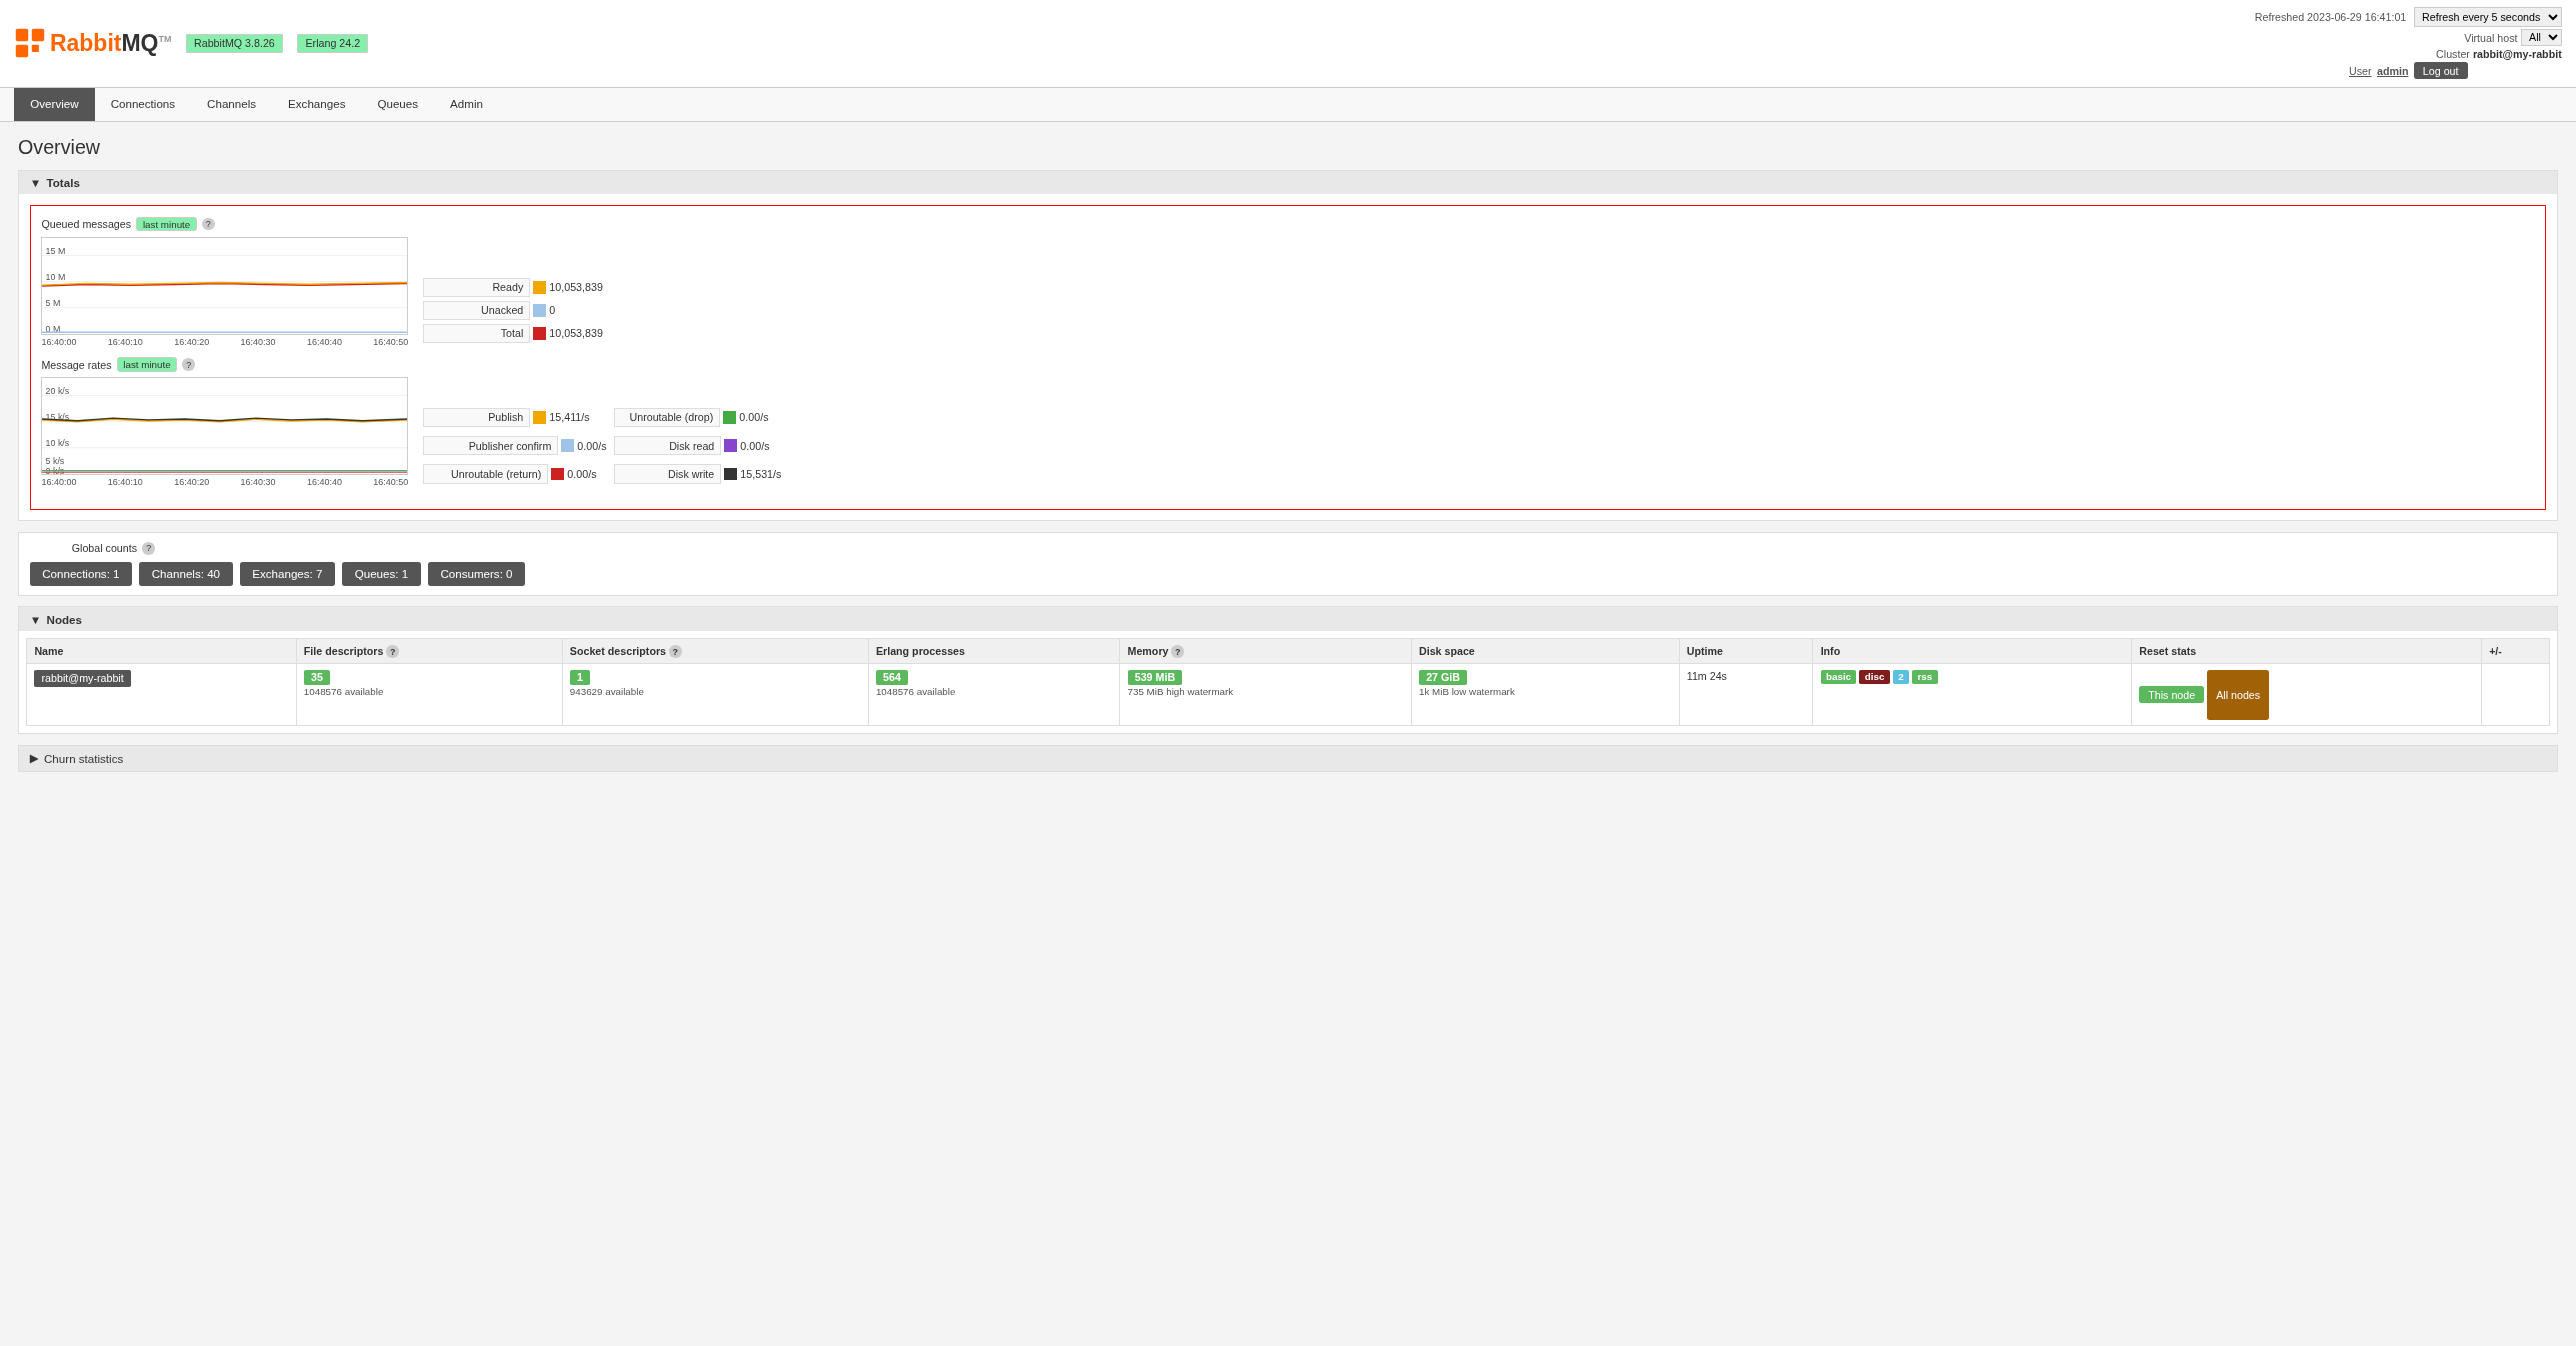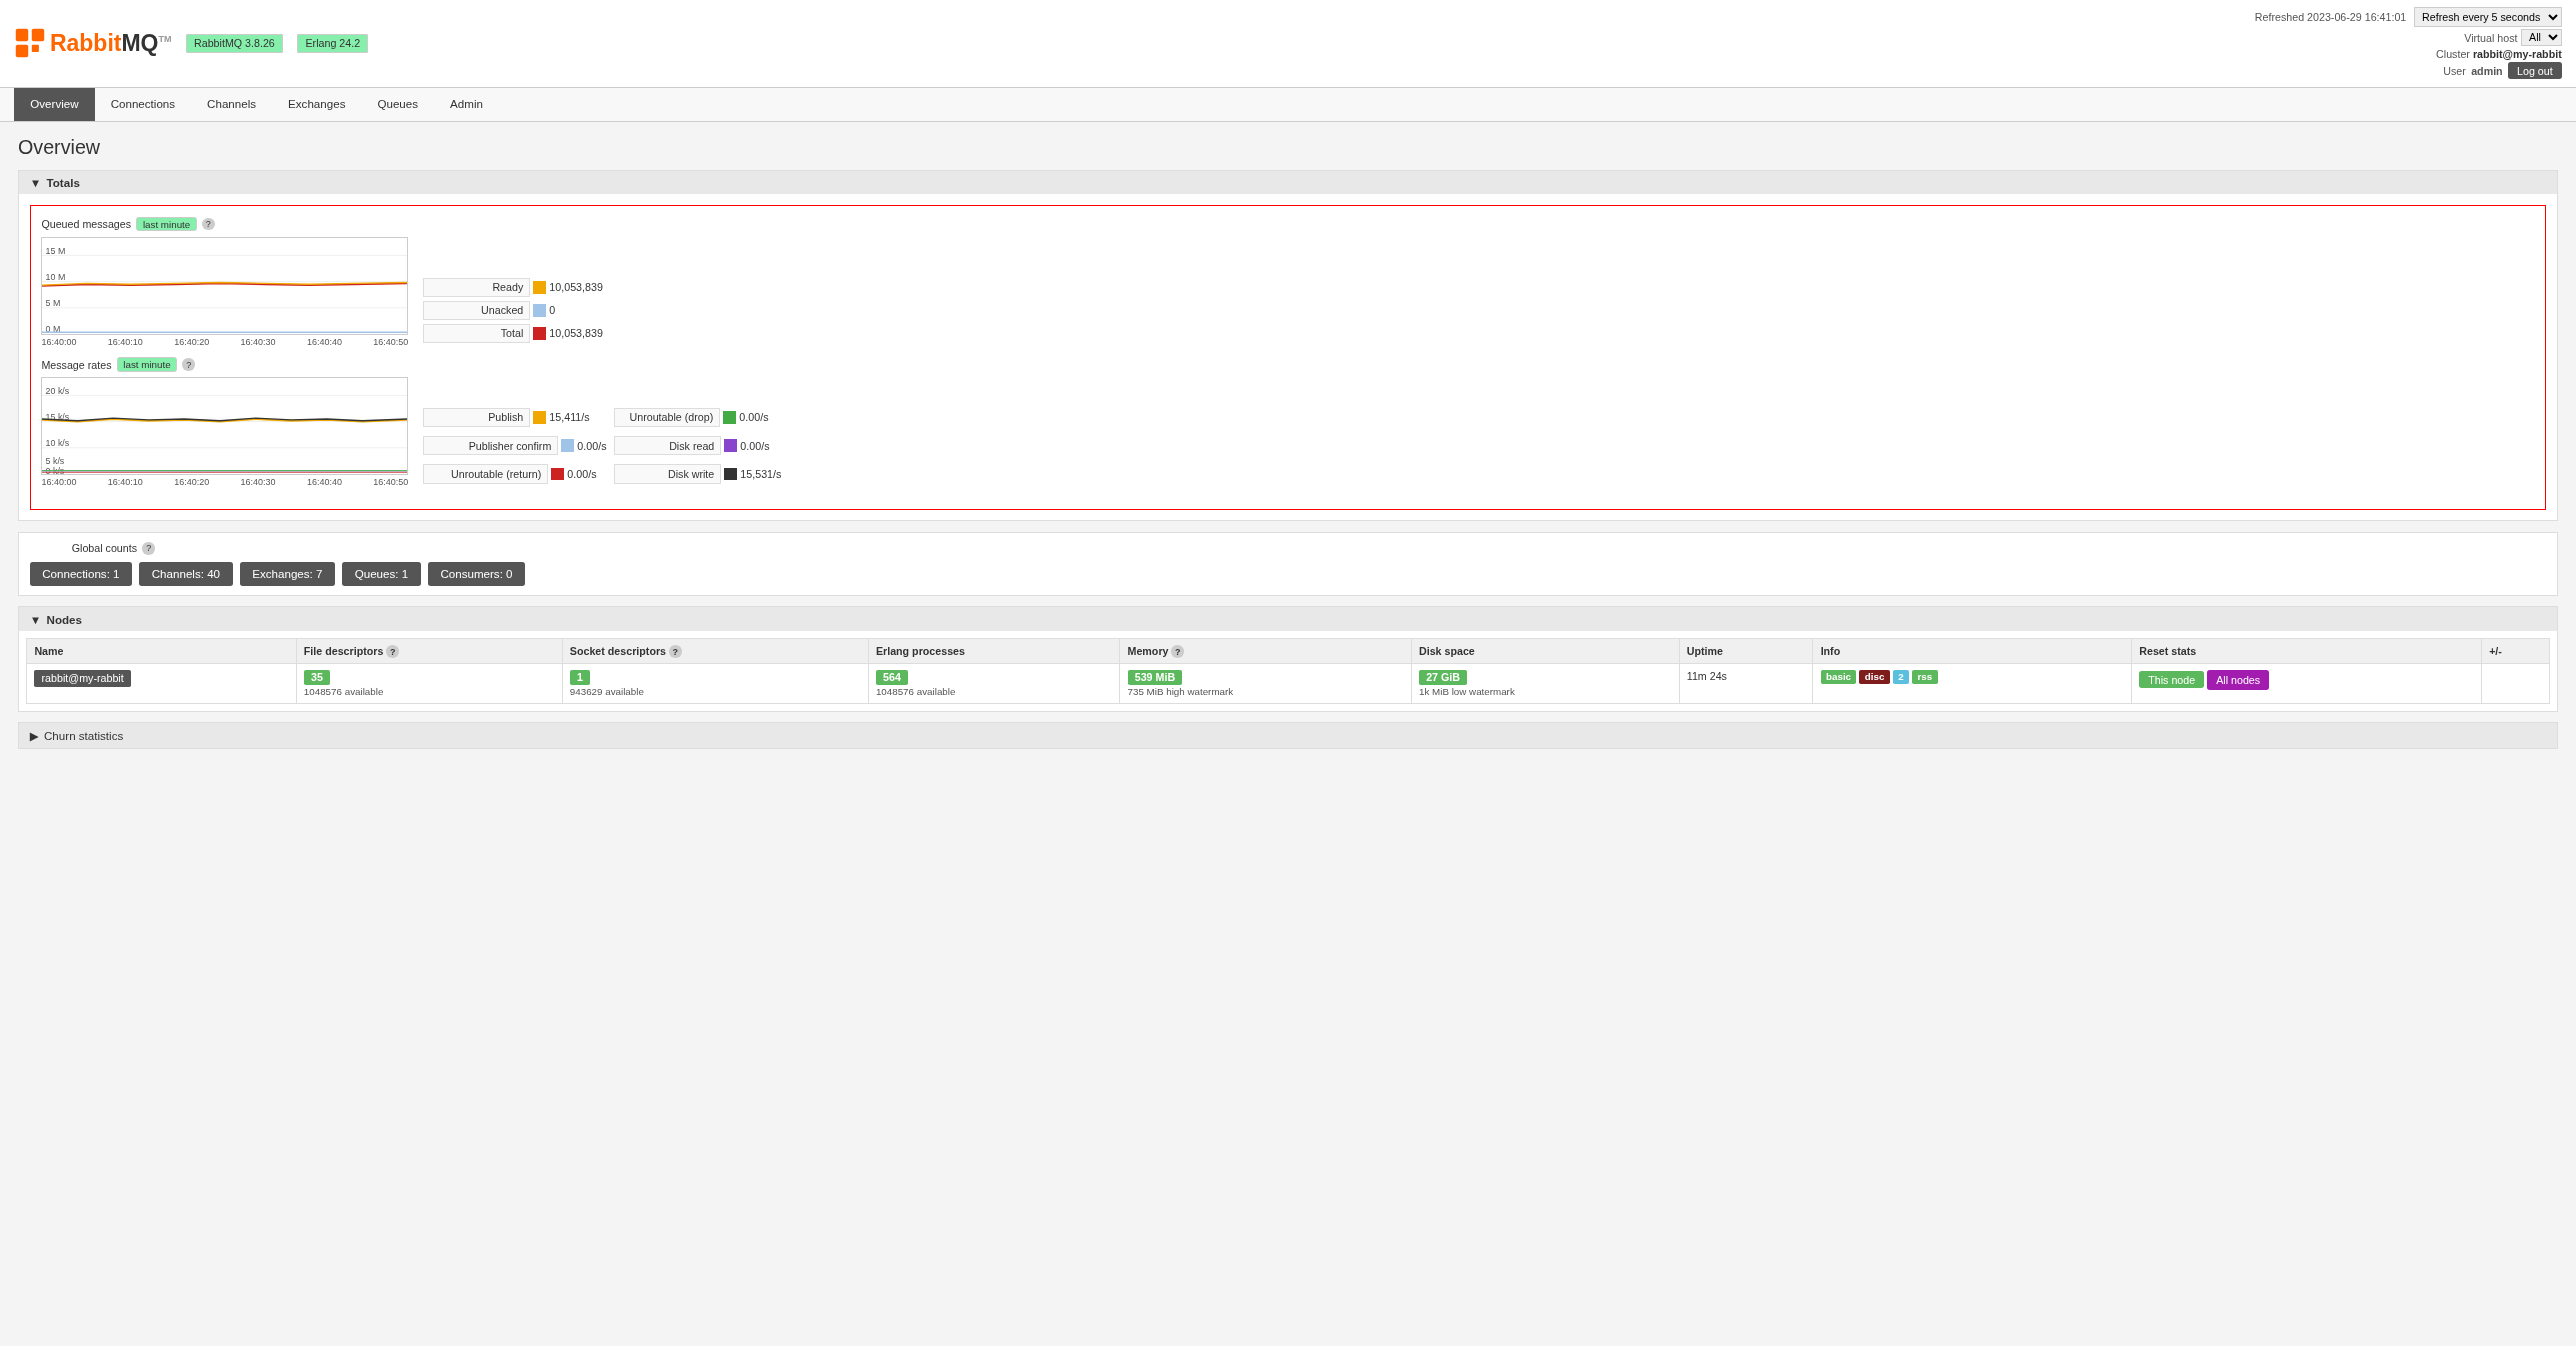--- a/index.html
+++ b/index.html
@@ -9,21 +9,21 @@
     .header { background: #fff; border-bottom: 0.9px solid #ccc; padding: 7.2px 14.3px; display: flex; align-items: center; justify-content: space-between; }
     .header-left { display: flex; align-items: center; gap: 14.3px; }
     .logo { display: flex; align-items: center; gap: 3.6px; }
     .logo-icon { width: 32px; height: 32px; }
     .version-badge { background: #86efac; border: 0.9px solid #ccc; padding: 2.7px 7.2px; border-radius: 1px; font-size: 10.7px; }
     .header-right { text-align: right; font-size: 10.7px; color: #555; }
     .header-right .refresh-info { display: flex; align-items: center; gap: 7.2px; justify-content: flex-end; margin-bottom: 1.8px; }
     .header-right select { font-size: 10.7px; padding: 1.8px 3.6px; border: 0.9px solid #ccc; }
     .header-right .cluster-info { margin-bottom: 1.8px; }
     .header-right .cluster-info strong { color: #333; }
-    .header-right .user-info { display: flex; align-items: center; gap: 5.4px; justify-content: flex-end; }
+    .header-right .user-info { display: flex; align-items: center; gap: 5.4px; justify-content: center; text-decoration: underline; }
     .logout-btn { background: #555; color: #fff; border: none; padding: 2.7px 9px; border-radius: 2.7px; cursor: pointer; font-size: 10.7px; }
 
     
     .nav { background: #f8f8f8; border-bottom: 0.9px solid #ccc; display: flex; padding: 0 14.3px; }
     .nav-item { padding: 9px 16px; cursor: pointer; font-size: 11.6px; color: #333; border-bottom: 2.7px solid transparent; }
     .nav-item.active { background: #555; color: #fff; border-bottom-color: #555; }
 
     
     .page { padding: 14.3px 18px; background: #f4f4f4; min-height: calc(100vh - 107px); }
     .page-title { font-size: 19.7px; font-weight: normal; color: #333; margin-bottom: 10.7px; }
@@ -63,21 +63,21 @@
     .nodes-table th { background: #f0f0f0; padding: 5.4px 7.2px; border: 0.9px solid #ddd; text-align: left; font-weight: bold; }
     .nodes-table td { padding: 5.4px 7.2px; border: 0.9px solid #ddd; vertical-align: top; }
     .green-bar { background: #5cb85c; color: #fff; padding: 1.8px 7.2px; border-radius: 1.8px; display: inline-block; font-size: 10.7px; font-weight: bold; }
     .node-name-cell { background: #555; color: #fff; padding: 2.7px 7.2px; border-radius: 1.8px; display: inline-block; font-size: 10.7px; }
     .info-badge { padding: 1.8px 5.4px; border-radius: 1.8px; font-size: 9.8px; font-weight: bold; display: inline-block; }
     .info-basic { background: #5cb85c; color: #fff; }
     .info-disc { background: #7f1d1d; color: #fff; }
     .info-num { background: #5bc0de; color: #fff; }
     .info-rss { background: #5cb85c; color: #fff; }
     .node-btn { background: #5cb85c; color: #fff; border: none; padding: 2.7px 9px; border-radius: 2.7px; cursor: pointer; font-size: 10.7px; }
-    .node-btn-all { background: #a21caf; color: #fff; border: none; padding: 4px 9px; border-radius: 2.7px; cursor: pointer; font-size: 10.7px; }
+    .node-btn-all { background: #a16207; color: #fff; border: none; padding: 19px 9px; border-radius: 2.7px; cursor: pointer; font-size: 10.7px; }
     .sub-text { font-size: 9.8px; color: #555; }
 
     
     .churn-header { background: #e8e8e8; padding: 5.4px 10.7px; font-size: 11.6px; cursor: pointer; display: flex; align-items: center; gap: 5.4px; }
     .chart-x-labels { display: flex; justify-content: space-between; padding: 0 0; font-size: 9px; color: #555; margin-top: 1.8px; }
   </style>
 </head>
 <body>
 
 <div class="header">

